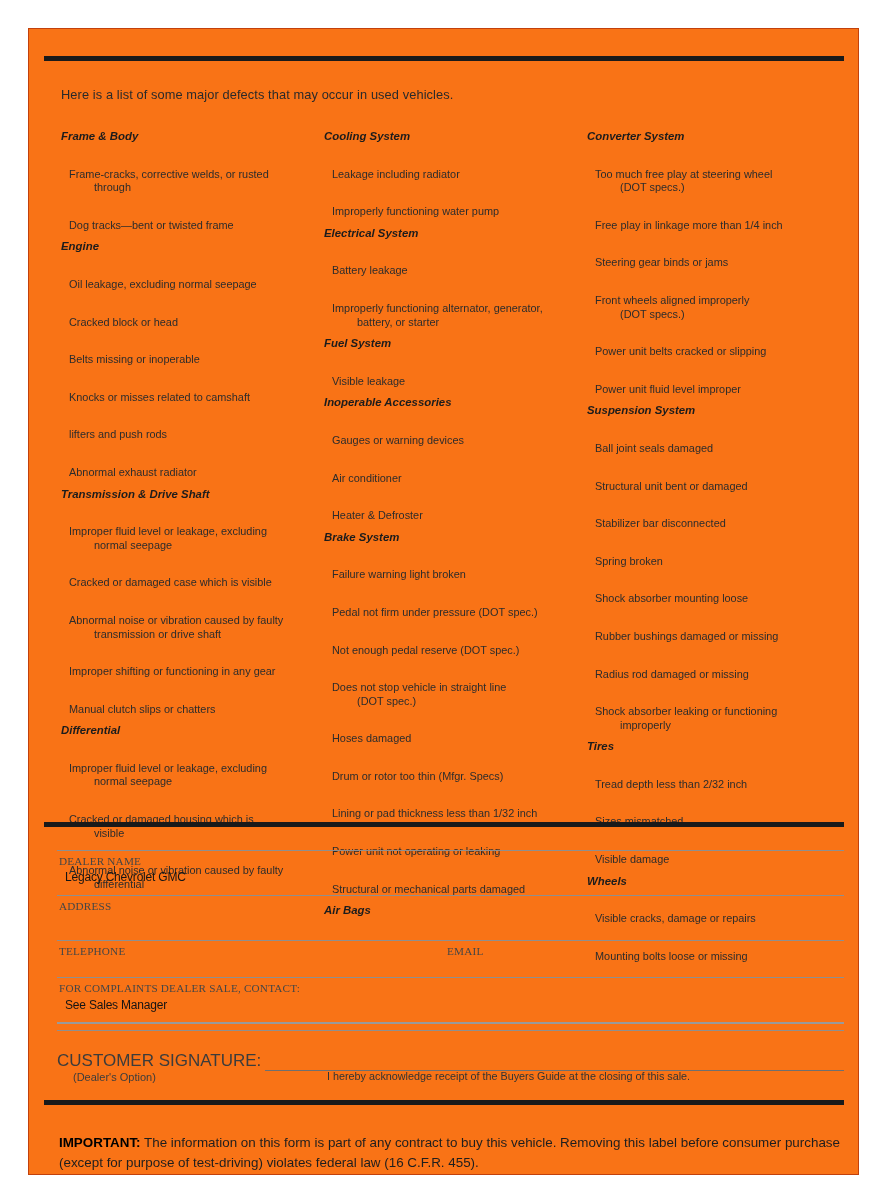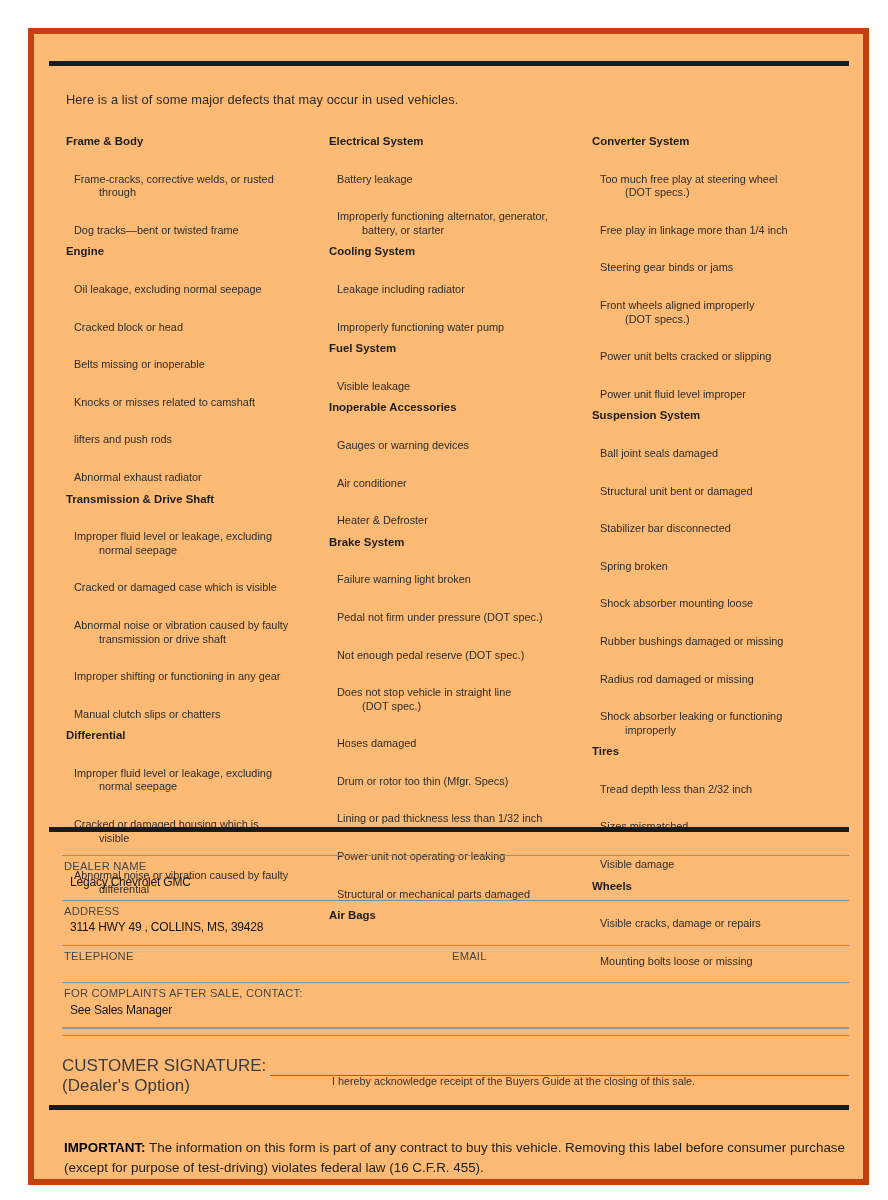--- a/index.html
+++ b/index.html
@@ -1,39 +1,39 @@
 <!DOCTYPE html>
 <html><head>
 <meta charset="utf-8">
 <style>
   html,body{margin:0;padding:0;background:#ffffff;width:888px;height:1200px;overflow:hidden;}
   body{font-family:"Liberation Sans", sans-serif;color:#222;position:relative;}
-  .page{position:absolute;left:28px;top:28px;width:829px;height:1145px;border:6px solid #c2410c;background:#fdba74;}
+  .page{position:absolute;left:28px;top:28px;width:829px;height:1145px;border:1px solid #c2410c;background:#f97316;}
   .rule{position:absolute;background:#1a1a1a;height:5px;left:15px;right:14px;}
   .rule-top{top:27px;}
   .rule-mid{top:793px;}
   .rule-bottom{top:1071px;}
   .intro{position:absolute;left:32px;top:58px;font-size:12.8px;color:#2a2a2a;letter-spacing:.1px;}
   .columns{position:absolute;left:32px;top:101px;width:786px;display:flex;}
   .col{width:263px;flex:0 0 263px;}
   .col:last-child{flex:0 0 260px;width:260px;}
   .sec{margin:0 0 0 0;}
-  .sec-title{font-size:11.4px;font-weight:bold;color:#1c1c1c;line-height:13.6px;margin-top:8px;}
+  .sec-title{font-size:11.4px;font-weight:bold;color:#1c1c1c;line-height:13.6px;margin-top:8px;font-style:italic;}
   .sec:first-child .sec-title{margin-top:0;}
   .d-item{font-size:10.9px;color:#2c2c2c;line-height:13.6px;white-space:nowrap;}
   .ind1{padding-left:8px;margin-top:24px;}
   .ind2{padding-left:33px;}
   
   .fline{position:absolute;left:28px;right:14px;height:1px;background:#8f8f8f;}
-  .flabel{position:absolute;font-size:11.2px;color:#464646;letter-spacing:.2px;}
+  .flabel{position:absolute;font-size:11.2px;color:#464646;letter-spacing:.2px;font-family:Liberation Serif, serif;}
   .fvalue{position:absolute;font-size:12px;color:#141414;letter-spacing:-.2px;}
   .sig-row{position:absolute;left:28px;right:14px;top:1022px;display:flex;align-items:flex-end;}
   .sig-label{font-size:17px;color:#3c3c3c;white-space:nowrap;}
   .sig-line{flex:1;border-bottom:1.5px solid #6f6f6f;height:14px;margin-left:4px;}
-  .sig-note{position:absolute;left:28px;top:1042px;font-size:17px;color:#3c3c3c;}
+  .sig-note{position:absolute;left:44px;top:1042px;font-size:11px;color:#3c3c3c;}
   .ack{position:absolute;left:298px;top:1041px;font-size:10.8px;color:#333;}
   .important{position:absolute;left:30px;top:1084px;width:788px;font-size:13.4px;line-height:20px;color:#1e1e1e;margin-top:20px;}
   .important b{color:#000;}
   .underline2{position:absolute;left:28px;right:14px;height:2px;background:#9a9a9a;}
 </style>
 </head>
 <body>
 
 <div class="page">
 
@@ -73,29 +73,29 @@
           <div class="d-item ind1">Improper fluid level or leakage, excluding</div>
           <div class="d-item ind2">normal seepage</div>
           <div class="d-item ind1">Cracked or damaged housing which is</div>
           <div class="d-item ind2">visible</div>
           <div class="d-item ind1">Abnormal noise or vibration caused by faulty</div>
           <div class="d-item ind2">differential</div>
         </div>
       </div>
       <div class="col">
         <div class="sec">
+          <div class="sec-title">Cooling System</div>
+          <div class="d-item ind1">Leakage including radiator</div>
+          <div class="d-item ind1">Improperly functioning water pump</div>
+        </div>
+        <div class="sec">
           <div class="sec-title">Electrical System</div>
           <div class="d-item ind1">Battery leakage</div>
           <div class="d-item ind1">Improperly functioning alternator, generator,</div>
           <div class="d-item ind2">battery, or starter</div>
-        </div>
-        <div class="sec">
-          <div class="sec-title">Cooling System</div>
-          <div class="d-item ind1">Leakage including radiator</div>
-          <div class="d-item ind1">Improperly functioning water pump</div>
         </div>
         <div class="sec">
           <div class="sec-title">Fuel System</div>
           <div class="d-item ind1">Visible leakage</div>
         </div>
         <div class="sec">
           <div class="sec-title">Inoperable Accessories</div>
           <div class="d-item ind1">Gauges or warning devices</div>
           <div class="d-item ind1">Air conditioner</div>
           <div class="d-item ind1">Heater &amp; Defroster</div>
@@ -156,30 +156,29 @@
     </div>
 
   <div class="rule rule-mid"></div>
 
   <div class="fline" style="top:821px"></div>
   <div class="flabel" style="left:30px;top:826px">DEALER NAME</div>
   <div class="fvalue" style="left:36px;top:841px">Legacy Chevrolet GMC</div>
 
   <div class="fline" style="top:866px"></div>
   <div class="flabel" style="left:30px;top:871px">ADDRESS</div>
-  <div class="fvalue" style="left:36px;top:886px">3114 HWY 49 , COLLINS, MS, 39428</div>
 
   <div class="fline" style="top:911px"></div>
   <div class="flabel" style="left:30px;top:916px">TELEPHONE</div>
   <div class="fvalue" style="left:36px;top:931px"></div>
   <div class="flabel" style="left:418px;top:916px">EMAIL</div>
   <div class="fvalue" style="left:424px;top:931px"></div>
 
   <div class="fline" style="top:948px"></div>
-  <div class="flabel" style="left:30px;top:953px">FOR COMPLAINTS AFTER SALE, CONTACT:</div>
+  <div class="flabel" style="left:30px;top:953px">FOR COMPLAINTS DEALER SALE, CONTACT:</div>
   <div class="fvalue" style="left:36px;top:969px">See Sales Manager</div>
   <div class="underline2" style="top:993px"></div>
   <div class="fline" style="top:1001px"></div>
 
   <div class="sig-row">
     <span class="sig-label">CUSTOMER SIGNATURE:</span>
     <span class="sig-line"></span>
   </div>
   <div class="sig-note">(Dealer's Option)</div>
   <div class="ack">I hereby acknowledge receipt of the Buyers Guide at the closing of this sale.</div>

